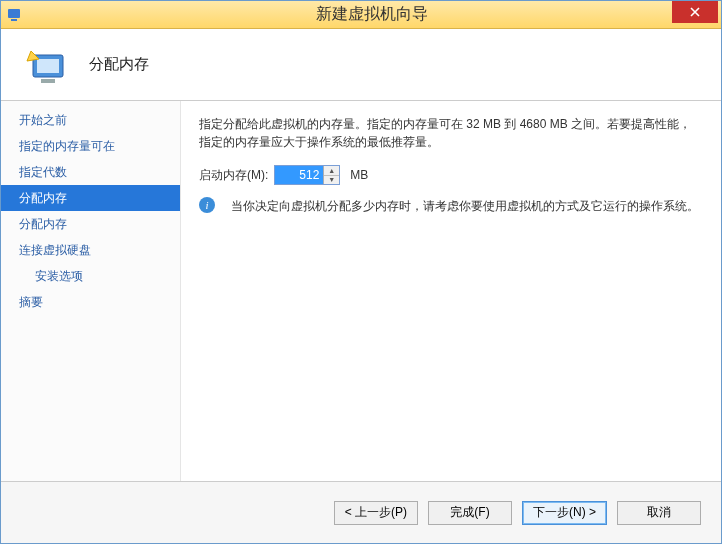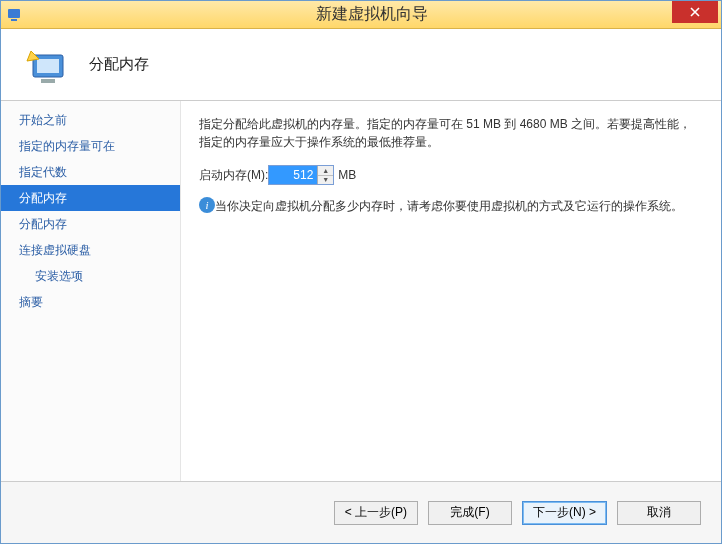--- a/index.html
+++ b/index.html
@@ -14,31 +14,31 @@
   .header { height: 72px; display: flex; align-items: center; padding: 0 18px 0 24px; border-bottom: 1px solid #ccc; background:#fff; }
   .header-icon { width: 48px; height: 48px; margin-right: 16px; }
   .header-title { font-size: 15px; color: #222; }
   .body { flex: 1; display: flex; min-height: 0; }
   .sidebar { width: 180px; background: #fbfbfb; border-right: 1px solid #e5e5e5; padding-top: 6px; }
   .sidebar-item { padding: 4px 12px 4px 18px; color: #2b5ea5; cursor: default; line-height: 18px; }
   .sidebar-item.active { background: #2677d9; color: #fff; }
   .sidebar-subitem { padding: 4px 12px 4px 34px; color: #2b5ea5; cursor: default; line-height:18px; }
   .content { flex: 1; padding: 14px 20px 10px 18px; color: #333; overflow: auto; }
   .desc { line-height: 18px; margin-bottom: 14px; }
-  .row { display: flex; align-items: center; margin-bottom: 12px; }
+  .row { display: flex; align-items: center; margin-bottom: 12px; gap: 6px; }
   .row-label { }
   .spin { display: inline-flex; align-items: stretch; border: 1px solid #7a9ed6; height: 20px; }
   .spin input { width: 48px; border: none; text-align: right; padding: 0 4px; font-size: 12px; background: #3399ff; color: #fff; outline: none; }
   .spin .spin-btns { width: 16px; display: flex; flex-direction: column; border-left: 1px solid #abadb3; }
   .spin .spin-btn { flex: 1; background: #f0f0f0; display:flex; align-items:center; justify-content:center; font-size:7px; color:#555; border-bottom:1px solid #c0c0c0; cursor:default; line-height:1; }
   .spin .spin-btn:last-child { border-bottom:none; }
   .unit { margin-left: 4px; }
   .checkbox-row { display:flex; align-items:center; gap:6px; margin-bottom:14px; }
   .checkbox { width:13px; height:13px; border:1px solid #888; background:#fff; cursor:default; }
-  .info-row { display:flex; align-items:flex-start; gap:0; line-height:18px; }
+  .info-row { display:flex; align-items:flex-start; gap:16px; line-height:18px; }
   .info-icon { width:16px; height:16px; flex-shrink:0; border-radius:50%; background:#3b8dd9; position:relative; }
   .info-icon::after { content:"i"; color:#fff; font-family:Georgia,serif; font-style:italic; font-size:11px; position:absolute; left:50%; top:50%; transform:translate(-50%,-52%); }
   .footer { height: 62px; border-top: 1px solid #ccc; display:flex; align-items:center; justify-content:flex-end; padding: 0 20px; gap: 10px; background:#f6f6f6; }
   .btn { min-width: 84px; height: 24px; border:1px solid #adadad; background:#f0f0f0; display:inline-flex; align-items:center; justify-content:center; padding:0 10px; font-size:12px; cursor:default; }
   .btn.primary { border:1px solid #4a90d9; box-shadow: 0 0 0 1px #7abaf2 inset; background:#eaf3fb; }
 </style>
 </head>
 <body>
 
 <div class="window">
@@ -76,21 +76,21 @@
       <div class="sidebar-item"><span>指定的内存量可在</span></div>
       <div class="sidebar-item"><span>指定代数</span></div>
       <div class="sidebar-item active"><span>分配内存</span></div>
       <div class="sidebar-item"><span>分配内存</span></div>
       <div class="sidebar-item"><span>连接虚拟硬盘</span></div>
       <div class="sidebar-subitem"><span>安装选项</span></div>
       <div class="sidebar-item"><span>摘要</span></div>
     </div>
 
     <div class="content">
-      <div class="desc">指定分配给此虚拟机的内存量。指定的内存量可在 51 MB 到 4680 MB 之间。若要提高性能，指定的内存量应大于操作系统的最低推荐量。</div>
+      <div class="desc">指定分配给此虚拟机的内存量。指定的内存量可在 32 MB 到 4680 MB 之间。若要提高性能，指定的内存量应大于操作系统的最低推荐量。</div>
 
       <div class="row">
         <span class="row-label">启动内存(M):</span>
         <span class="spin">
           <input type="text" value="512" style="">
           <span class="spin-btns">
             <span class="spin-btn">▲</span>
             <span class="spin-btn">▼</span>
           </span>
         </span>

